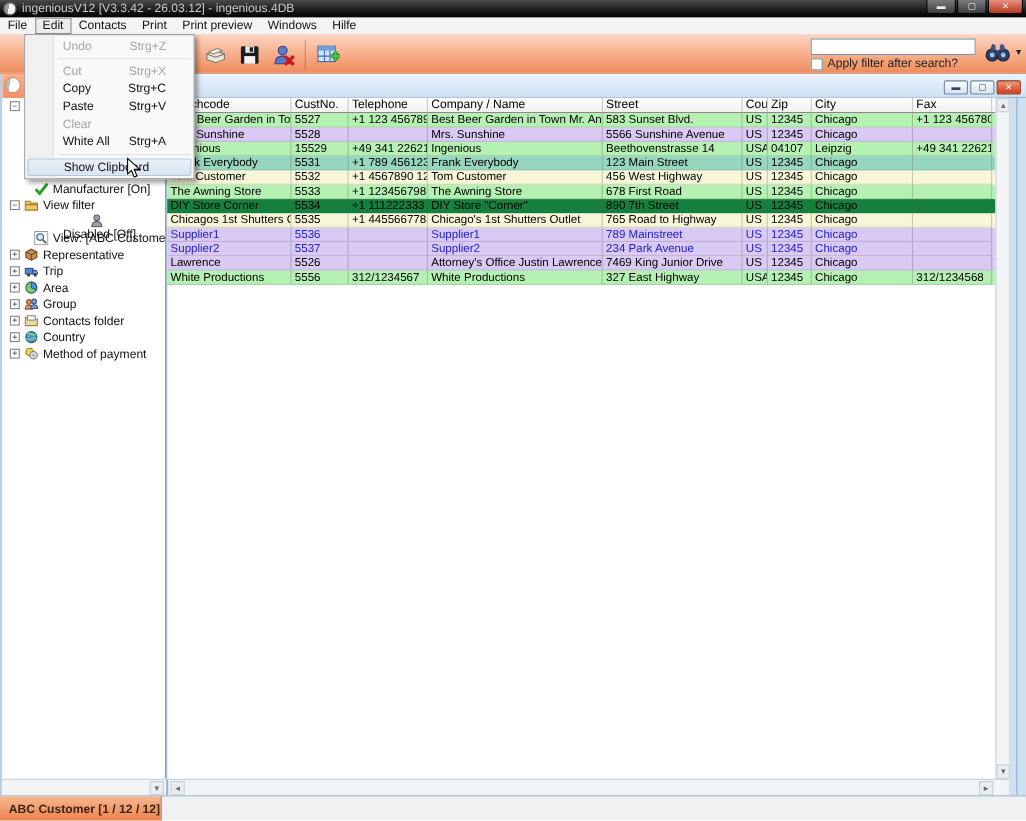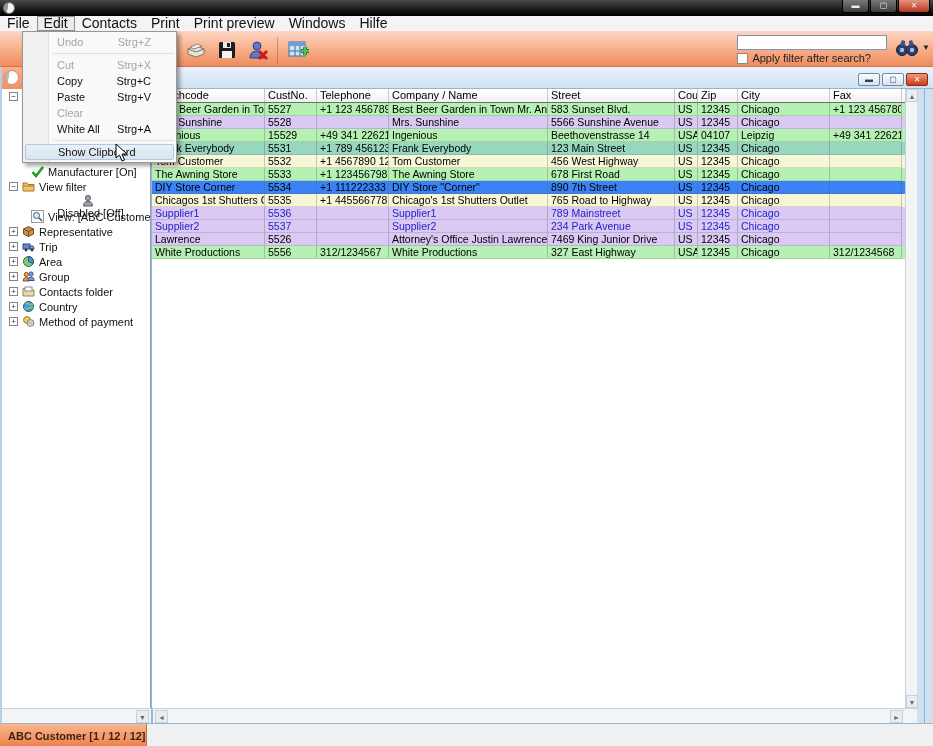--- a/index.html
+++ b/index.html
@@ -15,21 +15,21 @@
   .app-logo{width:12px;height:12px;border-radius:50%;margin:0 5px 0 3px;
     background:linear-gradient(100deg,#9a9a9a 38%,#f5f5f5 40%);border:1px solid #777;}
   .title-text{color:#c9c9c9;font-size:11px;white-space:nowrap;}
   .win-btns{position:absolute;right:3px;top:0;display:flex;}
   .wbtn{width:27px;height:13px;border:1px solid #000;border-top:none;border-radius:0 0 3px 3px;
     background:linear-gradient(#7a7a7a,#3c3c3c);margin-left:1px;color:#eee;font-size:8px;
     line-height:11px;text-align:center;}
   .wbtn.close{width:32px;background:linear-gradient(#e3937e,#b8341f);}
   
   .menubar{position:absolute;left:0;top:16px;width:933px;height:15px;background:#f4f4f4;
-    display:flex;align-items:center;font-size:14px;z-index:40;}
+    display:flex;align-items:center;font-size:11px;z-index:40;}
   .menu-item{padding:0 7px;height:15px;line-height:15px;color:#111;}
   .menu-item.active{border:1px solid #8f8f8f;background:#ececec;line-height:13px;padding:0 6px;}
   
   .toolbar{position:absolute;left:0;top:31px;width:933px;height:36px;
     background:linear-gradient(#fdd6c4,#f8b априori 0);-x:0;
     background:linear-gradient(#fdd6c4 0%,#f7ad87 55%,#ee8c5d 100%);
     border-bottom:1px solid #d9734a;z-index:30;}
   .tb-icon{position:absolute;top:8px;width:22px;height:22px;}
   .tb-sep{position:absolute;left:277px;top:6px;width:1px;height:26px;background:rgba(120,60,30,.35);}
   .search-input{position:absolute;right:46px;top:4px;width:150px;height:15px;border:1px solid #7a96b4;
@@ -105,20 +105,21 @@
     margin:0 2px;padding-left:32px;line-height:14px;height:16px;}
   .p-sep{height:1px;background:#e0e0e0;margin:3px 2px 3px 30px;}
   .cursor{position:absolute;left:115px;top:143px;z-index:60;}
   svg{display:block;}
 </style>
 </head>
 <body>
 
 <div class="titlebar">
   <div class="app-logo"></div>
+  <div class="title-text">ingeniousV12 [V3.3.42 - 26.03.12] - ingenious.4DB</div>
   <div class="win-btns">
     <div class="wbtn">▬</div>
     <div class="wbtn">▢</div>
     <div class="wbtn close">✕</div>
   </div>
 </div>
 
 <div class="menubar">
     <span class="menu-item">File</span>
     <span class="menu-item active">Edit</span>
@@ -408,21 +409,21 @@
         <div class="cell" style="width: 113px;">The Awning Store</div>
         <div class="cell" style="width: 52px;">5533</div>
         <div class="cell" style="width: 72px;">+1 123456798</div>
         <div class="cell" style="width: 159px;">The Awning Store</div>
         <div class="cell" style="width: 127px;">678 First Road</div>
         <div class="cell" style="width: 23px;">US</div>
         <div class="cell" style="width: 40px;">12345</div>
         <div class="cell" style="width: 92px;">Chicago</div>
         <div class="cell" style="width: 72px;"></div>
       </div>
-      <div class="t-row" style="background: #3b82f6;">
+      <div class="t-row" style="background: #15803d;">
         <div class="cell" style="width: 113px;">DIY Store Corner</div>
         <div class="cell" style="width: 52px;">5534</div>
         <div class="cell" style="width: 72px;">+1 111222333</div>
         <div class="cell" style="width: 159px;">DIY Store "Corner"</div>
         <div class="cell" style="width: 127px;">890 7th Street</div>
         <div class="cell" style="width: 23px;">US</div>
         <div class="cell" style="width: 40px;">12345</div>
         <div class="cell" style="width: 92px;">Chicago</div>
         <div class="cell" style="width: 72px;"></div>
       </div>

